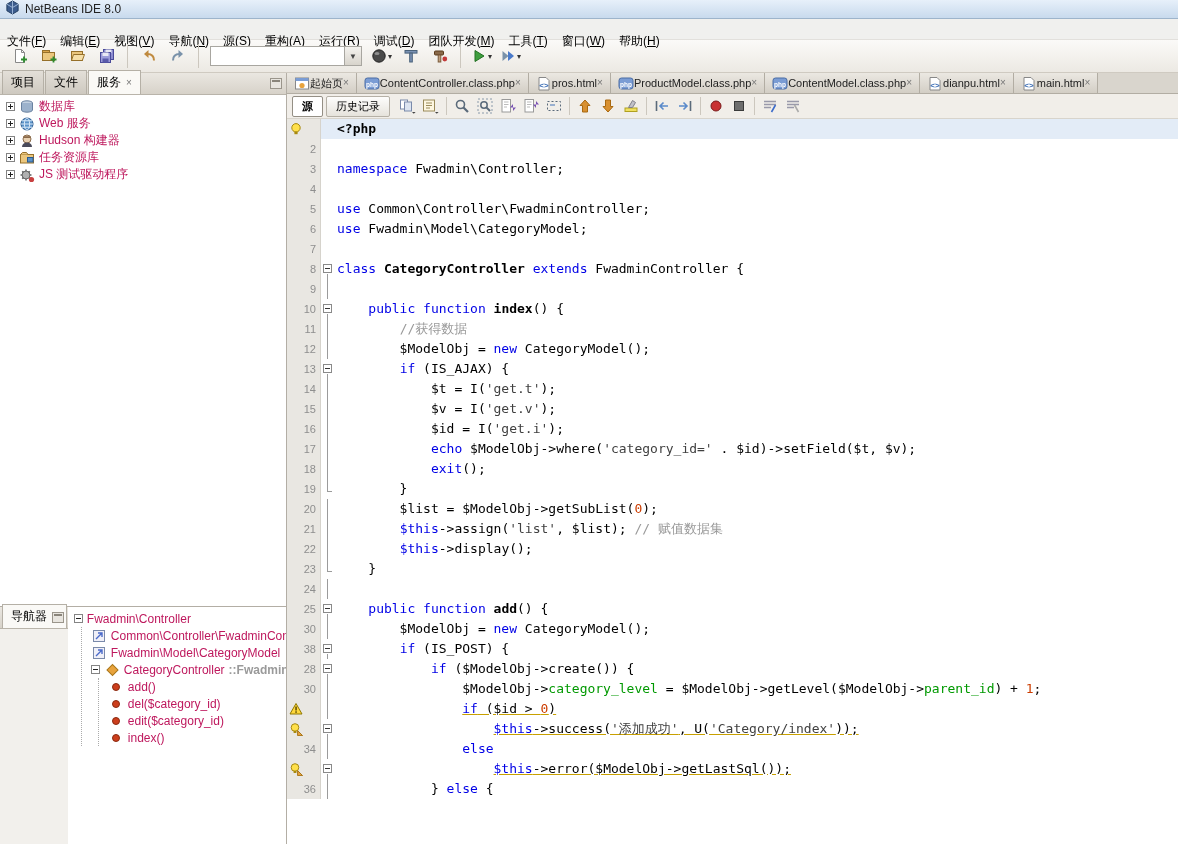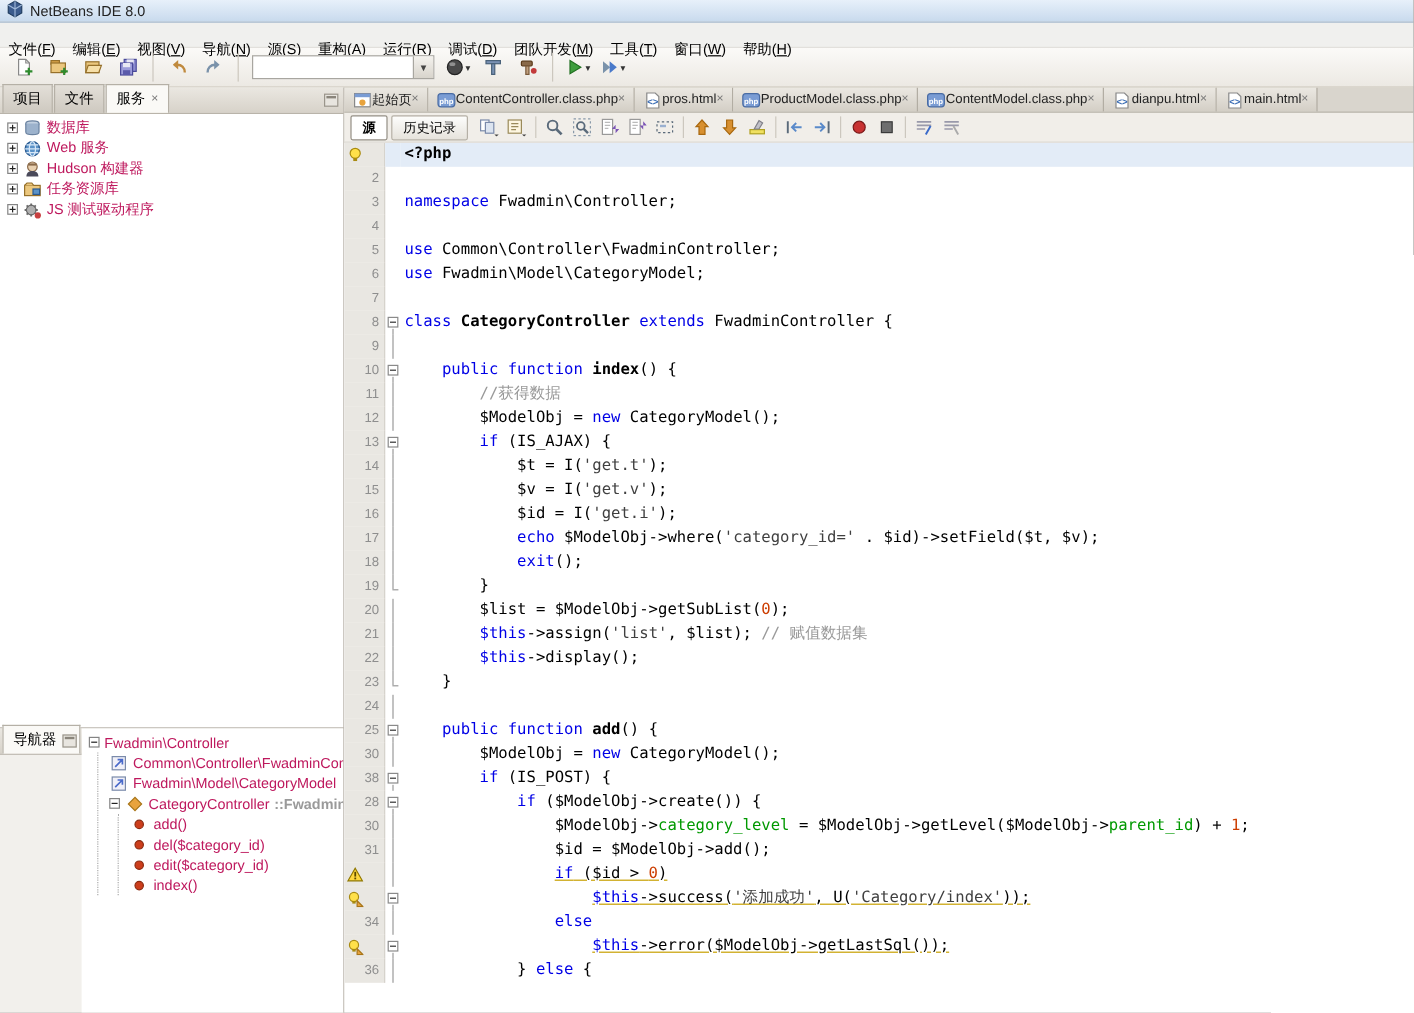--- a/index.html
+++ b/index.html
@@ -693,25 +693,20 @@
                 <span class="fbox"></span>
               </div>
               <div class="codeln"><span class="tk-p">            </span><span class="tk-k">if</span><span class="tk-p"> ($ModelObj-&gt;create()) {</span></div>
             </div>
             <div class="code-row">
               <div class="gutter">30</div>
               <div class="fold line"></div>
               <div class="codeln"><span class="tk-p">                $ModelObj-&gt;</span><span class="tk-f">category_level</span><span class="tk-p"> = $ModelObj-&gt;getLevel($ModelObj-&gt;</span><span class="tk-f">parent_id</span><span class="tk-p">) + </span><span class="tk-n">1</span><span class="tk-p">;</span></div>
             </div>
             <div class="code-row">
-              <div class="gutter">31</div>
-              <div class="fold line"></div>
-              <div class="codeln"><span class="tk-p">                $id = $ModelObj-&gt;add();</span></div>
-            </div>
-            <div class="code-row">
               <div class="gutter">
                 <span class="gicon"><svg width="14" height="14" viewBox="0 0 14 14">
                     <path d="M7 1.5L13 12H1z" fill="#FFD83D" stroke="#907800"></path>
                     <rect x="6.3" y="4.5" width="1.5" height="4" fill="#5A4A00"></rect>
                     <rect x="6.3" y="9.3" width="1.5" height="1.5" fill="#5A4A00"></rect>
                   </svg></span>
               </div>
               <div class="fold line"></div>
               <div class="codeln"><span class="tk-p">                </span><span class="tk-k wul">if</span><span class="tk-p wul"> ($id &gt; </span><span class="tk-n wul">0</span><span class="tk-p wul">)</span></div>
             </div>

